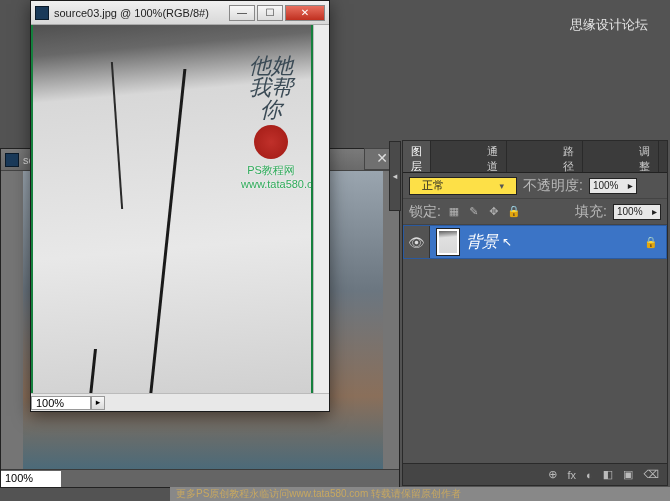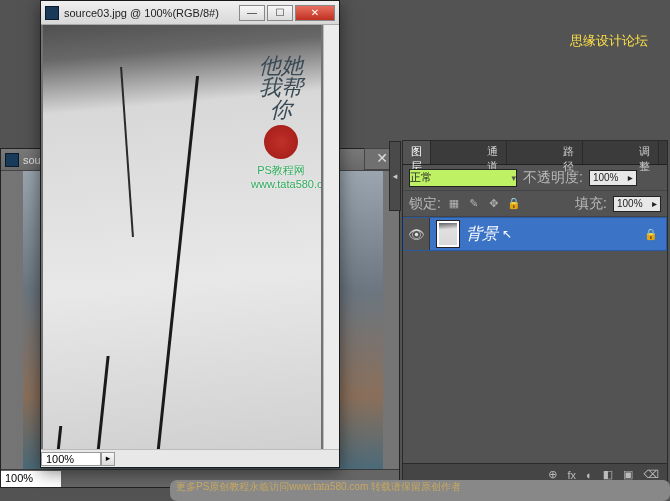--- a/index.html
+++ b/index.html
@@ -8,72 +8,72 @@
 .workspace { position: absolute; top: 0; left: 0; width: 670px; height: 501px; background: #535353; }
 
 .bg-window { position: absolute; top: 148px; left: 0; width: 400px; height: 340px; background: #757575; border: 1px solid #222; }
 .bg-titlebar { height: 22px; background: linear-gradient(#7a7a7a,#6a6a6a); border-bottom: 1px solid #444; display: flex; align-items: center; padding: 0 4px; font-size: 11px; color: #e0e0e0; }
 .bg-icon { width: 14px; height: 14px; background: #1a3a5a; border: 1px solid #0a1a2a; margin-right: 4px; }
 .bg-close { position: absolute; right: 0; top: 148px; width: 36px; height: 22px; background: #707070; border: 1px solid #444; color: #ddd; text-align: center; line-height: 18px; font-size: 14px; }
 .bg-image { position: absolute; top: 22px; left: 22px; width: 360px; height: 300px; background: linear-gradient(180deg,#9aa5af 0%,#6b7680 40%,#8a6f5a 75%,#4a6a7a 100%); }
 .bg-zoombar { position: absolute; bottom: 0; left: 0; height: 18px; width: 100%; background: #656565; border-top: 1px solid #3a3a3a; display: flex; align-items: center; }
 .bg-zoom-val { width: 60px; height: 16px; background: #fff; color: #000; font-size: 11px; padding: 1px 4px; }
 
-.doc-window { position: absolute; top: 0; left: 40px; width: 300px; height: 468px; background: #737373; border: 1px solid #1a1a1a; box-shadow: 0 4px 16px rgba(0,0,0,0.5); }
+.doc-window { position: absolute; top: 0; left: 30px; width: 300px; height: 412px; background: #15803d; border: 1px solid #1a1a1a; box-shadow: 0 4px 16px rgba(0,0,0,0.5); }
 .doc-titlebar { height: 24px; background: linear-gradient(#f0f0f0,#d8d8d8); border-bottom: 1px solid #aaa; display: flex; align-items: center; padding: 0 4px; }
 .doc-titlebar .ps-icon { width: 14px; height: 14px; background: #1a3a5a; border: 1px solid #0a1a2a; margin-right: 5px; }
 .doc-title { font-size: 11px; color: #222; flex: 1; }
 .win-btns { display: flex; gap: 2px; }
 .win-btn { width: 26px; height: 16px; border: 1px solid #888; background: linear-gradient(#f8f8f8,#dcdcdc); font-size: 10px; text-align: center; line-height: 14px; color: #333; }
 .win-btn.close { background: linear-gradient(#e87060,#c03020); color: #fff; width: 40px; }
 .doc-canvas { position: absolute; top: 24px; left: 2px; right: 18px; bottom: 18px; background: #fff; overflow: hidden; }
 .crack-img { width: 100%; height: 100%; position: relative; background: linear-gradient(175deg,#505050 0%,#686868 8%,#d8d8d8 20%,#e8e8e8 60%,#d0d0d0 100%); }
 .crack { position: absolute; top: 12%; left: 48%; width: 3px; height: 90%; background: #1a1a1a; transform: skewX(-6deg); box-shadow: -60px 280px 0 0 #1a1a1a, -100px 350px 0 0 #1a1a1a; }
 .crack2 { position: absolute; top: 10%; left: 30%; width: 2px; height: 40%; background: #2a2a2a; transform: skewX(4deg); }
 .watermark { position: absolute; top: 30px; right: 10px; width: 60px; text-align: center; }
 .wm-text { font-family: "STKaiti","KaiTi",cursive; font-size: 22px; color: #3a4a55; font-style: italic; line-height: 1; }
 .wm-seal { width: 34px; height: 34px; background: radial-gradient(#c0302a,#a01a14); border-radius: 50%; margin: 4px auto; }
 .wm-url { font-size: 11px; color: #2faa5a; text-shadow: 0 0 2px #fff; }
 .doc-vscroll { position: absolute; top: 24px; right: 0; bottom: 18px; width: 16px; background: #ececec; border-left: 1px solid #bbb; }
 .doc-footer { position: absolute; bottom: 0; left: 0; right: 0; height: 18px; background: #e8e8e8; border-top: 1px solid #bbb; display: flex; align-items: center; }
 .doc-zoom { width: 60px; background: #fff; border: 1px solid #999; font-size: 11px; padding: 0 4px; color: #000; }
 .doc-zoom-arrow { width: 14px; height: 14px; border: 1px solid #999; background: linear-gradient(#f8f8f8,#dadada); font-size: 9px; text-align: center; }
 
-.branding { position: absolute; top: 32px; right: 22px; color: #fde047; font-size: 13px; display: flex; gap: 12px; }
+.branding { position: absolute; top: 16px; right: 22px; color: #e5e5e5; font-size: 13px; display: flex; gap: 12px; }
 .branding .url { letter-spacing: 1px; font-size: 11px; }
 
 .panel-frame { position: absolute; top: 140px; left: 402px; width: 266px; height: 346px; background: #535353; border: 1px solid #2a2a2a; }
 .panel-collapse { position: absolute; top: 0; left: -14px; width: 12px; height: 70px; background: #4a4a4a; border: 1px solid #2a2a2a; color: #ccc; font-size: 9px; text-align: center; line-height: 68px; }
-.panel-tabs { height: 24px; background: #3b3b3b; display: flex; border-bottom: 1px solid #222; gap: 48px; }
+.panel-tabs { height: 32px; background: #3b3b3b; display: flex; border-bottom: 1px solid #222; gap: 48px; }
 .panel-tab { padding: 3px 8px; font-size: 11px; color: #ccc; border-right: 1px solid #2a2a2a; }
 .panel-tab.active { background: #535353; color: #fff; }
 .panel-menu { width: 18px; text-align: center; color: #ccc; margin-left: auto; font-size: 11px; padding-top: 3px; }
 
 .panel-row { height: 26px; display: flex; align-items: center; padding: 0 6px; gap: 6px; border-bottom: 1px solid #444; }
-.blend-select { width: 108px; height: 18px; background: #bef264; border: 1px solid #222; font-size: 11px; color: #222; padding: 0 0; display: flex; align-items: center; justify-content: space-between; }
+.blend-select { width: 108px; height: 18px; background: #fde047; border: 1px solid #222; font-size: 11px; color: #222; padding: 0 12px; display: flex; align-items: center; justify-content: space-between; }
 .blend-arrow { font-size: 9px; color: #555; }
 .row-label { font-size: 14px; color: #b8b8b8; }
 .pct-box { width: 48px; height: 16px; background: #e8e8e8; border: 1px solid #222; font-size: 10px; color: #222; padding: 0 3px; display: flex; align-items: center; justify-content: space-between; }
 
 .lock-icons { display: flex; gap: 6px; font-size: 11px; color: #b0b0b0; }
 .lock-icons span { width: 14px; text-align: center; }
 
 .layer-list { background: #535353; }
 .layer-row { height: 34px; display: flex; align-items: center; background: #3b74c6; border: 1px solid #2a5aa0; }
 .layer-vis { width: 26px; height: 100%; background: #535353; border-right: 1px solid #333; display: flex; align-items: center; justify-content: center; color: #ddd; font-size: 13px; }
 .layer-thumb { width: 24px; height: 28px; background: #fff; border: 1px solid #222; margin: 0 6px; position: relative; }
 .layer-thumb .mini { position: absolute; inset: 2px; background: linear-gradient(175deg,#606060 0%,#e0e0e0 30%,#d8d8d8 100%); }
 .layer-name { font-size: 16px; color: #fff; font-style: italic; }
 .layer-cursor { margin-left: 4px; font-size: 12px; color: #fff; }
 .layer-lock { margin-left: auto; margin-right: 8px; font-size: 11px; color: #fff; }
 
 .panel-footer { position: absolute; bottom: 0; left: 0; right: 0; height: 22px; background: #454545; border-top: 1px solid #2a2a2a; display: flex; align-items: center; justify-content: flex-end; gap: 10px; padding: 0 8px; }
 .panel-footer span { font-size: 11px; color: #bbb; }
 
-.bottom-strip { position: absolute; bottom: 0; left: 170px; right: 0; height: 21px; background: #888; color: #c8a860; font-size: 10px; padding: 0 6px; overflow: hidden; white-space: nowrap; border-radius: 7px; }
+.bottom-strip { position: absolute; bottom: 0; left: 170px; right: 0; height: 14px; background: #888; color: #c8a860; font-size: 10px; padding: 0 6px; overflow: hidden; white-space: nowrap; }
 </style>
 </head>
 <body>
 
 <div class="workspace">
 
   <div class="branding">
     <span>思缘设计论坛</span>
   </div>
 

